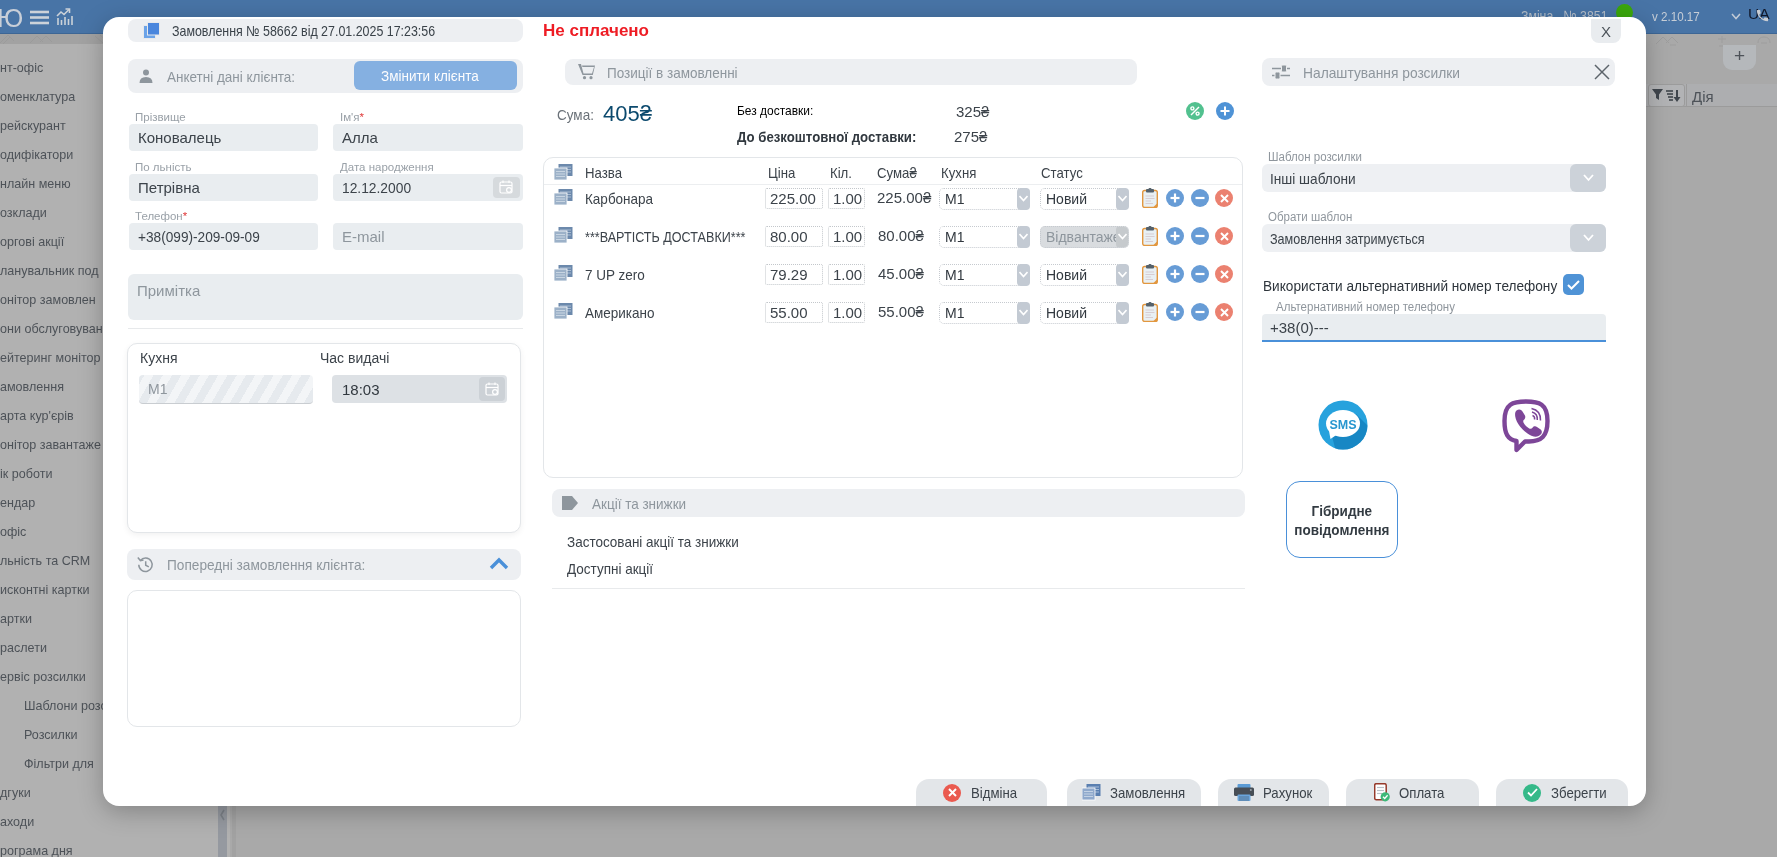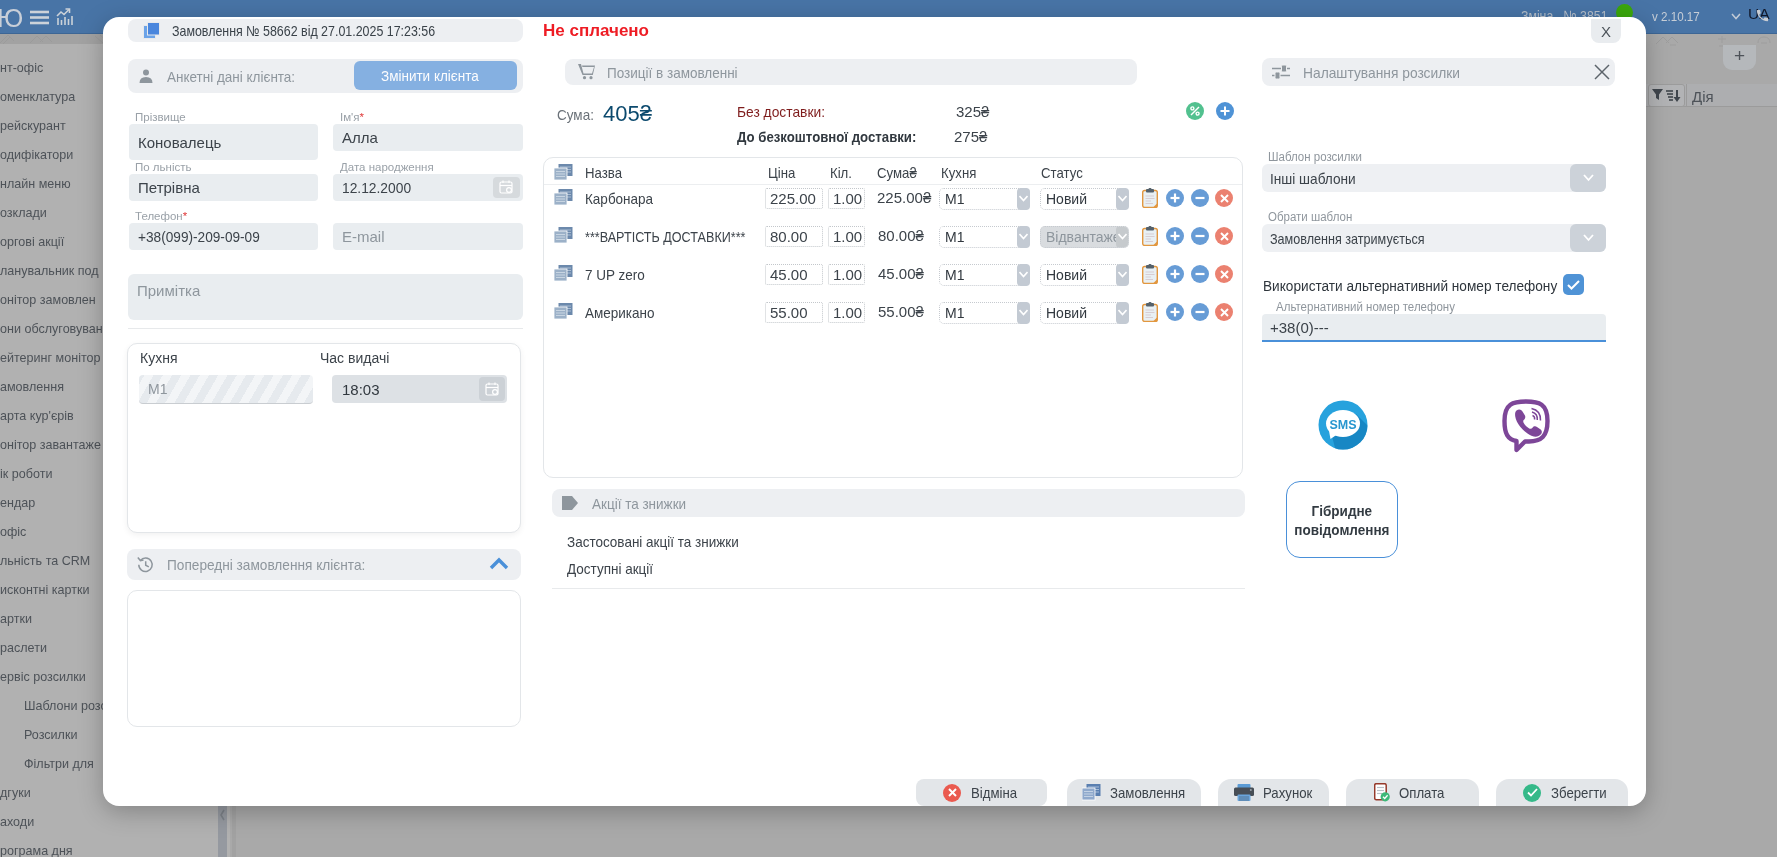--- a/index.html
+++ b/index.html
@@ -162,21 +162,21 @@
       <circle cx="8" cy="4.5" r="3" fill="#8e969d"></circle>
       <path d="M1.5 15 Q1.5 9 8 9 Q14.5 9 14.5 15 Z" fill="#8e969d"></path>
     </svg>
   <span class="t" style="margin-left:13px; transform:scaleX(0.9);">Анкетні дані клієнта:</span>
 </div>
 <div class="abs" style="left:354px; top:61px; width:163px; height:29px; background:#85b0e1; border-radius:6px; display:flex; align-items:center; justify-content:center; font-size:15px; color:#fdfdfe;">
     <span class="t" style="transform:scaleX(0.9) ;">Змінити клієнта</span>
   </div>
 
 <div class="lbl" style="left:135px; top:111px;">Прізвище</div>
-<div class="inp" style="left:129px; top:124px; width:189px; height:36px;">Коновалець</div>
+<div class="inp" style="left:129px; top:124px; width:189px; height:27px;">Коновалець</div>
 <div class="lbl" style="left:340px; top:111px;">Ім'я<span style="color:#e03a3a;">*</span></div>
 <div class="inp" style="left:333px; top:124px; width:190px; height:27px;">Алла</div>
 
 <div class="lbl" style="left:135px; top:161px;">По льність</div>
 <div class="inp" style="left:129px; top:174px; width:189px; height:27px;">Петрівна</div>
 <div class="lbl" style="left:340px; top:161px;">Дата народження</div>
 <div class="inp" style="left:333px; top:174px; width:190px; height:27px;">
     <span class="t" style="transform:scaleX(0.92);">12.12.2000</span>
   </div>
 <div class="abs" style="left:493px; top:177px; width:27px; height:21px; background:#d6dadd; border-radius:4px;"></div>
@@ -236,21 +236,21 @@
         <path d="M0 0 L3 0 L5.5 9.5 L14 9.5 L16 3 L4.4 3 L4 1.6 L17 1.6 L14.8 11 L4.5 11 Z"></path>
         <circle cx="6.5" cy="13.7" r="1.6"></circle>
         <circle cx="13" cy="13.7" r="1.6"></circle>
       </g>
     </svg>
   <span class="t" style="margin-left:12px; transform:scaleX(0.9);">Позиції в замовленні</span>
 </div>
 
 <div class="abs" style="left:557px; top:106px; font-size:15px; color:#6a7178;"><span class="t" style="transform:scaleX(0.9);">Сума:</span></div>
 <div class="abs" style="left:603px; top:101px; font-size:22px; color:#0c4a6e;">405₴</div>
-<div class="abs" style="left:737px; top:103px; font-size:15px; color:#7f1d1d;"><span class="t" style="transform:scaleX(0.92);">Без доставки:</span></div>
+<div class="abs" style="left:737px; top:103px; font-size:13px; color:#000000;"><span class="t" style="transform:scaleX(0.92);">Без доставки:</span></div>
 <div class="abs" style="left:956px; top:103px; font-size:15px; color:#3c434a;">325₴</div>
 <div class="abs" style="left:737px; top:128px; font-size:15px; font-weight:bold; color:#31383f;"><span class="t">До безкоштовної доставки:</span></div>
 <div class="abs" style="left:954px; top:128px; font-size:15px; color:#3c434a;">275₴</div>
 <div class="circ" style="left:1186px; top:102px; background:#52c18f;">
     <svg width="10" height="10" viewBox="0 0 10 10">
       <g stroke="#fff" stroke-width="1.4" fill="none">
         <line x1="1" y1="9" x2="9" y2="1"></line>
         <circle cx="2.4" cy="2.4" r="1.5"></circle>
         <circle cx="7.6" cy="7.6" r="1.5"></circle>
       </g>
@@ -371,21 +371,21 @@
           <line x1="1" y1="1" x2="8" y2="8"></line>
           <line x1="8" y1="1" x2="1" y2="8"></line>
         </g>
       </svg>
     </div>
 
 <svg class="abs" style="left:554px; top:265px;" width="19" height="17" viewBox="0 0 19 17">
       <use href="#ic-copy"></use>
     </svg>
 <div class="abs" style="left:585px; top:266px; font-size:15px; color:#3c434a;"><span class="t" style="transform:scaleX(0.9);">7 UP zero</span></div>
-<div class="dotinp" style="left:765px; top:264px; width:58px; height:21px;">45.00</div>
+<div class="dotinp" style="left:765px; top:264px; width:58px; height:21px;">79.29</div>
 <div class="dotinp" style="left:828px; top:264px; width:37px; height:21px;">1.00</div>
 <div class="abs" style="left:878px; top:265px; font-size:15px; color:#3c434a;">45.00₴</div>
 <div class="sel" style="left:939px; top:264px; width:91px;">М1<div class="selbtn">
         <svg width="9" height="7" viewBox="0 0 9 7">
           <polyline points="0.5,1 4.5,5.5 8.5,1" fill="none" stroke="#fff" stroke-width="1.6"></polyline>
         </svg>
       </div></div>
 <div class="sel" style="left:1040px; top:264px; width:89px;">Новий<div class="selbtn">
         <svg width="9" height="7" viewBox="0 0 9 7">
           <polyline points="0.5,1 4.5,5.5 8.5,1" fill="none" stroke="#fff" stroke-width="1.6"></polyline>
@@ -559,21 +559,21 @@
     <path d="M30.5 9.5 Q40 11.5 39.5 21.5"></path>
     <path d="M31 13 Q36.8 14.5 36.3 21"></path>
     <path d="M31.5 16.5 Q34 17.3 33.6 20.5"></path>
   </g>
 </svg>
 
 <div class="abs" style="left:1286px; top:481px; width:112px; height:77px; background:#fff; border:1px solid #4a90d9; border-radius:14px; display:flex; align-items:center; justify-content:center; text-align:center; font-size:15px; font-weight:bold; color:#333b42; line-height:19px;">
     <span style="display:inline-block; transform:scaleX(0.9); white-space:nowrap; text-align:center;">Гібридне<br>повідомлення</span>
   </div>
 
-<div class="btn" style="left:916px; width:131px;border-radius:8px;">
+<div class="btn" style="left:916px; width:131px;">
   <div style="margin-left:27px; width:18px; height:18px; border-radius:50%; background:#ea5a4f; display:flex; align-items:center; justify-content:center;">
       <svg width="9" height="9" viewBox="0 0 9 9">
         <g stroke="#fff" stroke-width="2">
           <line x1="1" y1="1" x2="8" y2="8"></line>
           <line x1="8" y1="1" x2="1" y2="8"></line>
         </g>
       </svg>
     </div>
   <span class="t" style="margin-left:10px;">Відміна</span>
 </div>

